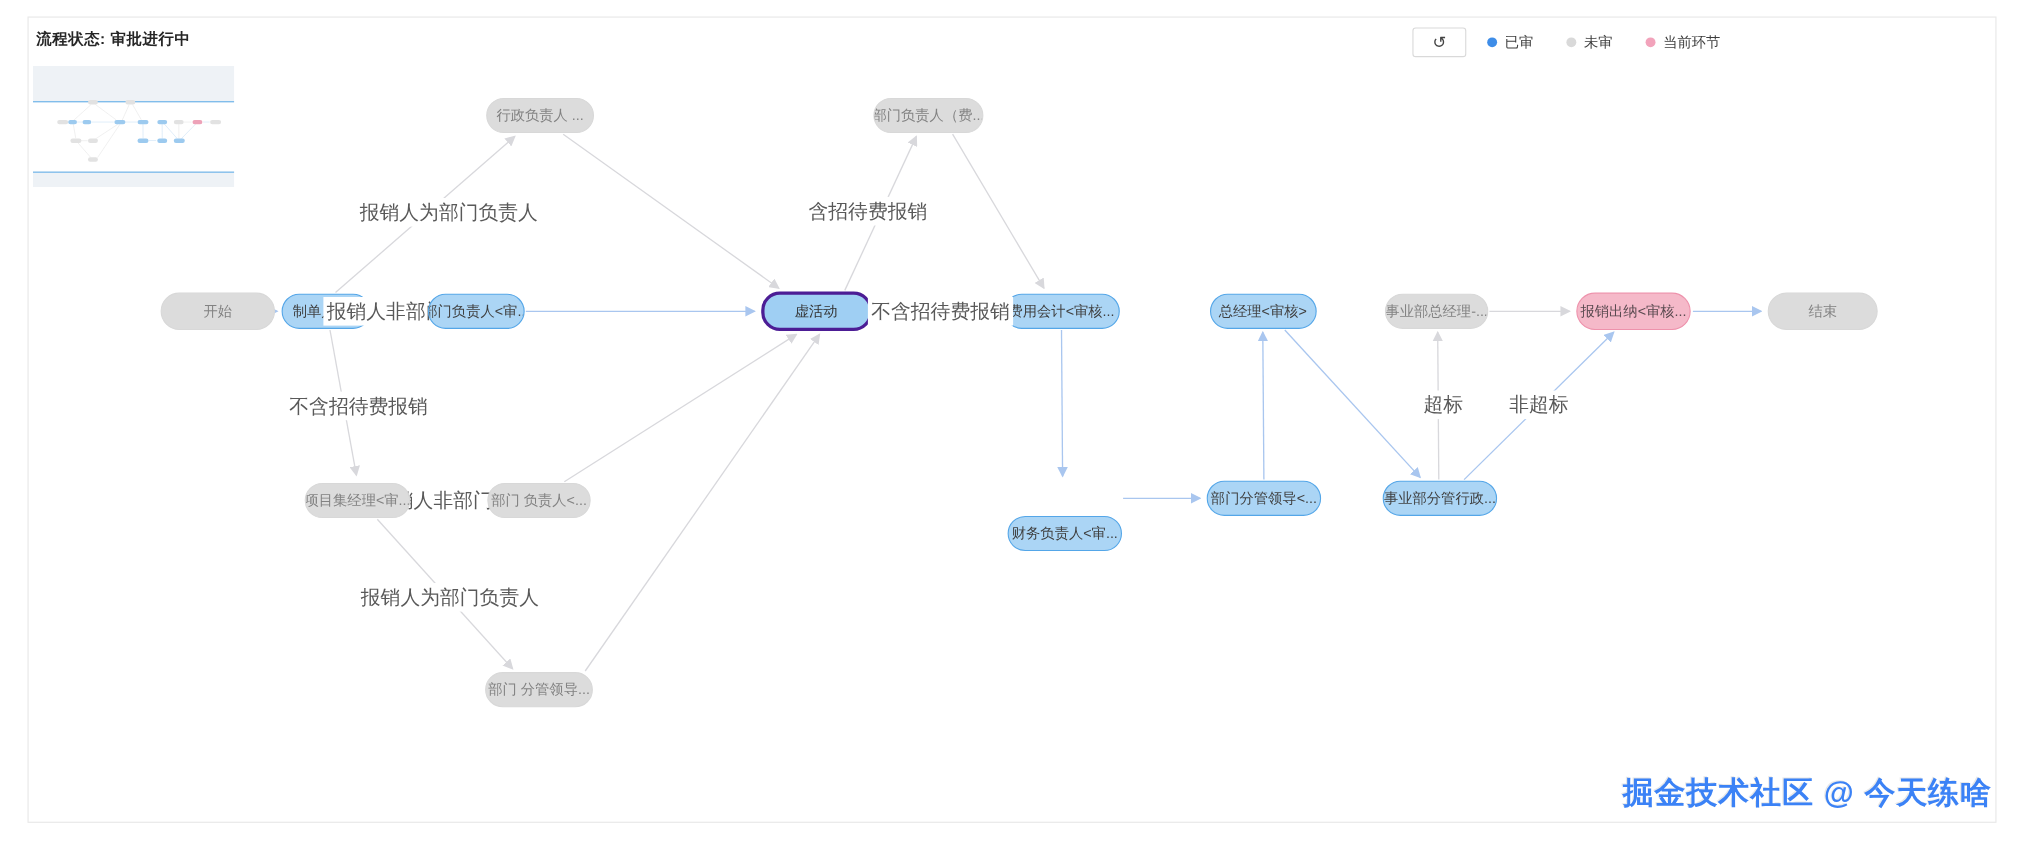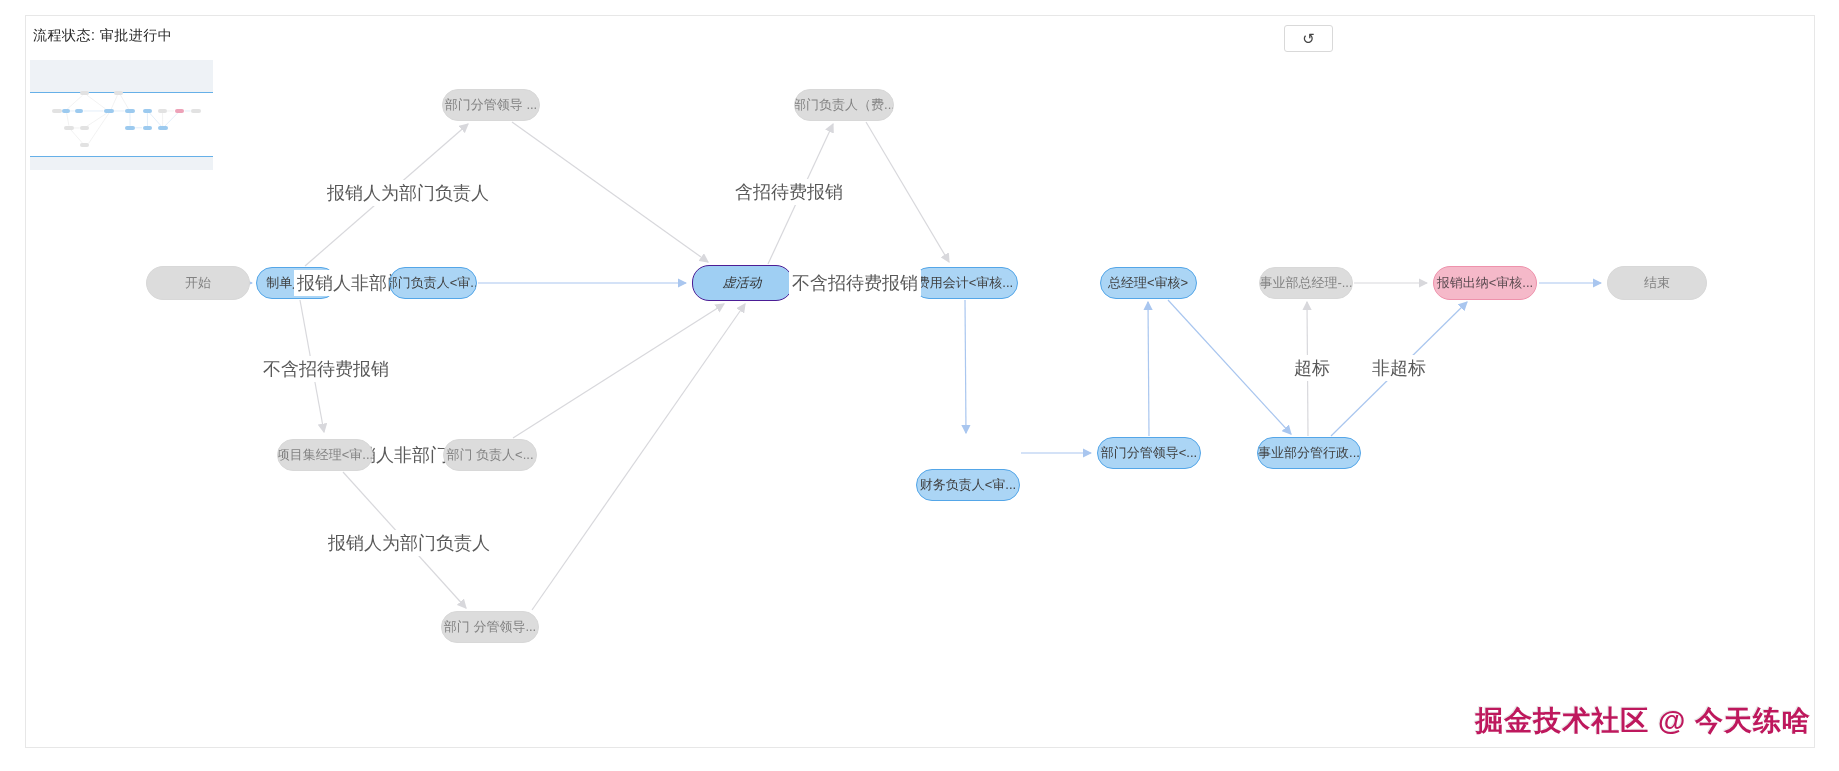--- a/index.html
+++ b/index.html
@@ -1,20 +1,20 @@
 <!DOCTYPE html>
 <html><head>
 <meta charset="utf-8">
 <style>
   * { margin:0; padding:0; box-sizing:border-box; }
   html,body { background:#fff; font-family:"Liberation Sans","DejaVu Sans",sans-serif; }
   #stage { position:relative; width:1839px; height:771px; background:#fff; overflow:hidden; }
   #panel { position:absolute; left:25px; top:15px; width:1790px; height:733px;
            border:1px solid #e7e7e7; background:#fff; }
-  #page-title { position:absolute; left:33px; top:27px; font-size:14px; font-weight:400;
+  #page-title { position:absolute; left:33px; top:27px; font-size:14px; font-weight:700;
                 color:#262626; letter-spacing:.5px; }
   
   #minimap { position:absolute; left:30px; top:60px; width:183px; height:110px;
              background:#fff; overflow:hidden; cursor:move; }
   .mm-band-top { position:absolute; left:0; top:0; width:100%; height:33px;
                  background:#eef2f6; border-bottom:1px solid #66b0e8; }
   .mm-band-bottom { position:absolute; left:0; top:96px; width:100%; height:14px;
                     background:#eef2f6; border-top:1px solid #66b0e8; }
   .mm-node { position:absolute; height:4px; border-radius:2px; }
   .mm-node.done,.mm-node.active { background:#9ccaef; }
@@ -28,29 +28,29 @@
   #legend { position:absolute; left:1352px; top:25px; height:27px;
             display:flex; align-items:center; gap:30px; }
   .legend-item { display:flex; align-items:center; gap:7px; font-size:13px; color:#3c3c3c; }
   .legend-dot { width:9px; height:9px; border-radius:50%; }
   
   #edge-svg { position:absolute; left:0; top:0; z-index:1; }
   .node { position:absolute; z-index:3; display:flex; align-items:center; justify-content:center;
           border-radius:17px; font-size:13px; white-space:nowrap; overflow:hidden;
           padding:0 8px; cursor:pointer; }
   .node.done   { background:#abd5f5; border:1px solid #54a6e8; color:#3f3f3f; }
-  .node.active { background:#9fcff3; border:1px solid #4c1d95; color:#333;font-style:italic; }
+  .node.active { background:#9fcff3; border:3px solid #4c1d95; color:#333; }
   .node.pending{ background:#dcdcdc; border:1px solid #d8d8d8; color:#828282; }
   .node.current{ background:#f5b9c9; border:1px solid #ee92ac; color:#5a4a50; }
   .edge-label { position:absolute; transform:translate(-50%,-50%); background:#fff;
                 padding:1px 3px; font-size:18px; color:#595959; white-space:nowrap; z-index:4; }
   .edge-label.under { z-index:2; }
   
   #watermark { position:absolute; right:28px; top:702px; font-size:28px; font-weight:700;
-               color:#be185d; letter-spacing:1px; z-index:6;
+               color:#3b82f6; letter-spacing:1px; z-index:6;
                text-shadow:1px 1px 0 #fff, 2px 2px 1px rgba(255,255,255,.9), -1px -1px 0 #e8e8e8;text-align:center; }
 </style>
 </head>
 <body>
 
 <div id="stage">
   <div id="panel"></div>
 
   <div id="page-title">流程状态: 审批进行中</div>
 
@@ -98,20 +98,34 @@
         <div class="mm-node done" style="left: 95.2948px; top: 65.7564px; width: 9.9112px;"></div>
         <div class="mm-node done" style="left: 112.544px; top: 65.7564px; width: 9.9112px;"></div>
         <div class="mm-node done" style="left: 127.792px; top: 65.7564px; width: 9.9112px;"></div>
       </div>
   </div>
 
   <div id="reset-btn">
     <span>↺</span>
   </div>
 
+  <div id="legend">
+      <div class="legend-item">
+        <span class="legend-dot" style="background: rgb(62, 141, 232);"></span>
+        <span>已审</span>
+      </div>
+      <div class="legend-item">
+        <span class="legend-dot" style="background: rgb(217, 217, 217);"></span>
+        <span>未审</span>
+      </div>
+      <div class="legend-item">
+        <span class="legend-dot" style="background: rgb(242, 163, 187);"></span>
+        <span>当前环节</span>
+      </div>
+    </div>
 
   <div id="flow-layer">
       <svg width="1839" height="771" id="edge-svg">
         <defs>
           <marker id="ar-blue" markerWidth="8" markerHeight="8" refX="7" refY="4" orient="auto">
             <path d="M0,0L8,4L0,8z" fill="#a9c6ef"></path>
           </marker>
           <marker id="ar-gray" markerWidth="8" markerHeight="8" refX="7" refY="4" orient="auto">
             <path d="M0,0L8,4L0,8z" fill="#d8d8dc"></path>
           </marker>
@@ -140,21 +154,21 @@
       </svg>
       <div class="node pending" style="left: 146px; top: 266px; width: 104px; height: 34px;">开始</div>
       <div class="node done" style="left: 255.5px; top: 267px; width: 81px; height: 32px;">制单人&lt;制</div>
       <div class="node done" style="left: 389px; top: 267px; width: 88px; height: 32px; z-index: 5;">部门负责人&lt;审...</div>
       <div class="node active" style="left: 691.5px; top: 265px; width: 101px; height: 36px;">虚活动</div>
       <div class="node done" style="left: 912.5px; top: 267px; width: 105px; height: 32px; text-align: center;">费用会计&lt;审核...</div>
       <div class="node done" style="left: 1099.5px; top: 267px; width: 97px; height: 32px;">总经理&lt;审核&gt;</div>
       <div class="node pending" style="left: 1259px; top: 267px; width: 94px; height: 32px;">事业部总经理-...</div>
       <div class="node current" style="left: 1433px; top: 266px; width: 104px; height: 34px;">报销出纳&lt;审核...</div>
       <div class="node pending" style="left: 1607px; top: 266px; width: 100px; height: 34px;">结束</div>
-      <div class="node pending" style="left: 442px; top: 89px; width: 98px; height: 32px;">部门分管领导 ...</div>
+      <div class="node pending" style="left: 442px; top: 89px; width: 98px; height: 32px;">行政负责人 ...</div>
       <div class="node pending" style="left: 794px; top: 89px; width: 100px; height: 32px;">部门负责人（费...</div>
       <div class="node pending" style="left: 277px; top: 439px; width: 96px; height: 32px;">项目集经理&lt;审...</div>
       <div class="node pending" style="left: 443px; top: 439px; width: 94px; height: 32px;">部门 负责人&lt;...</div>
       <div class="node pending" style="left: 441px; top: 611px; width: 98px; height: 32px;">部门 分管领导...</div>
       <div class="node done" style="left: 916px; top: 437px; width: 104px; height: 32px; margin-top: 32px;">财务负责人&lt;审...</div>
       <div class="node done" style="left: 1097px; top: 437px; width: 104px; height: 32px;">部门分管领导&lt;...</div>
       <div class="node done" style="left: 1257px; top: 437px; width: 104px; height: 32px;">事业部分管行政...</div>
       <div class="edge-label" style="left: 408px; top: 193px;">报销人为部门负责人</div>
       <div class="edge-label" style="left: 789px; top: 192px;">含招待费报销</div>
       <div class="edge-label" style="left: 855px; top: 283px;">不含招待费报销</div>

